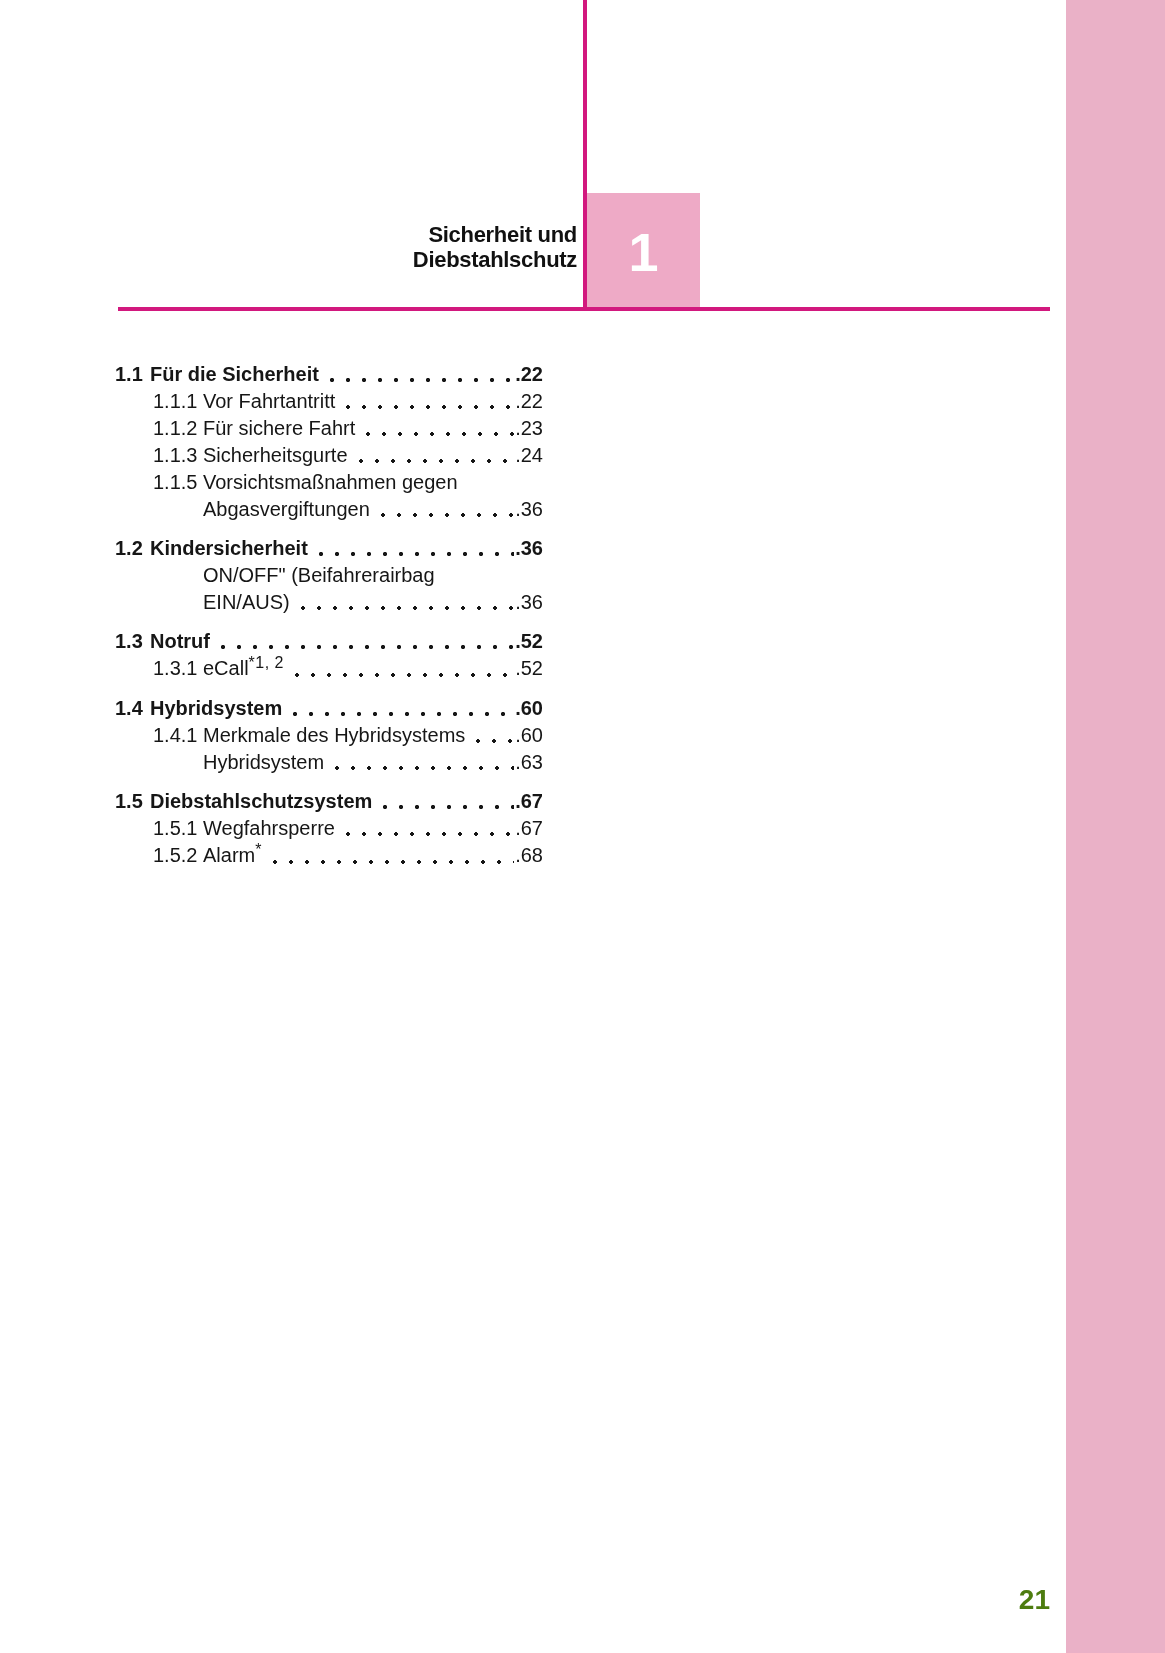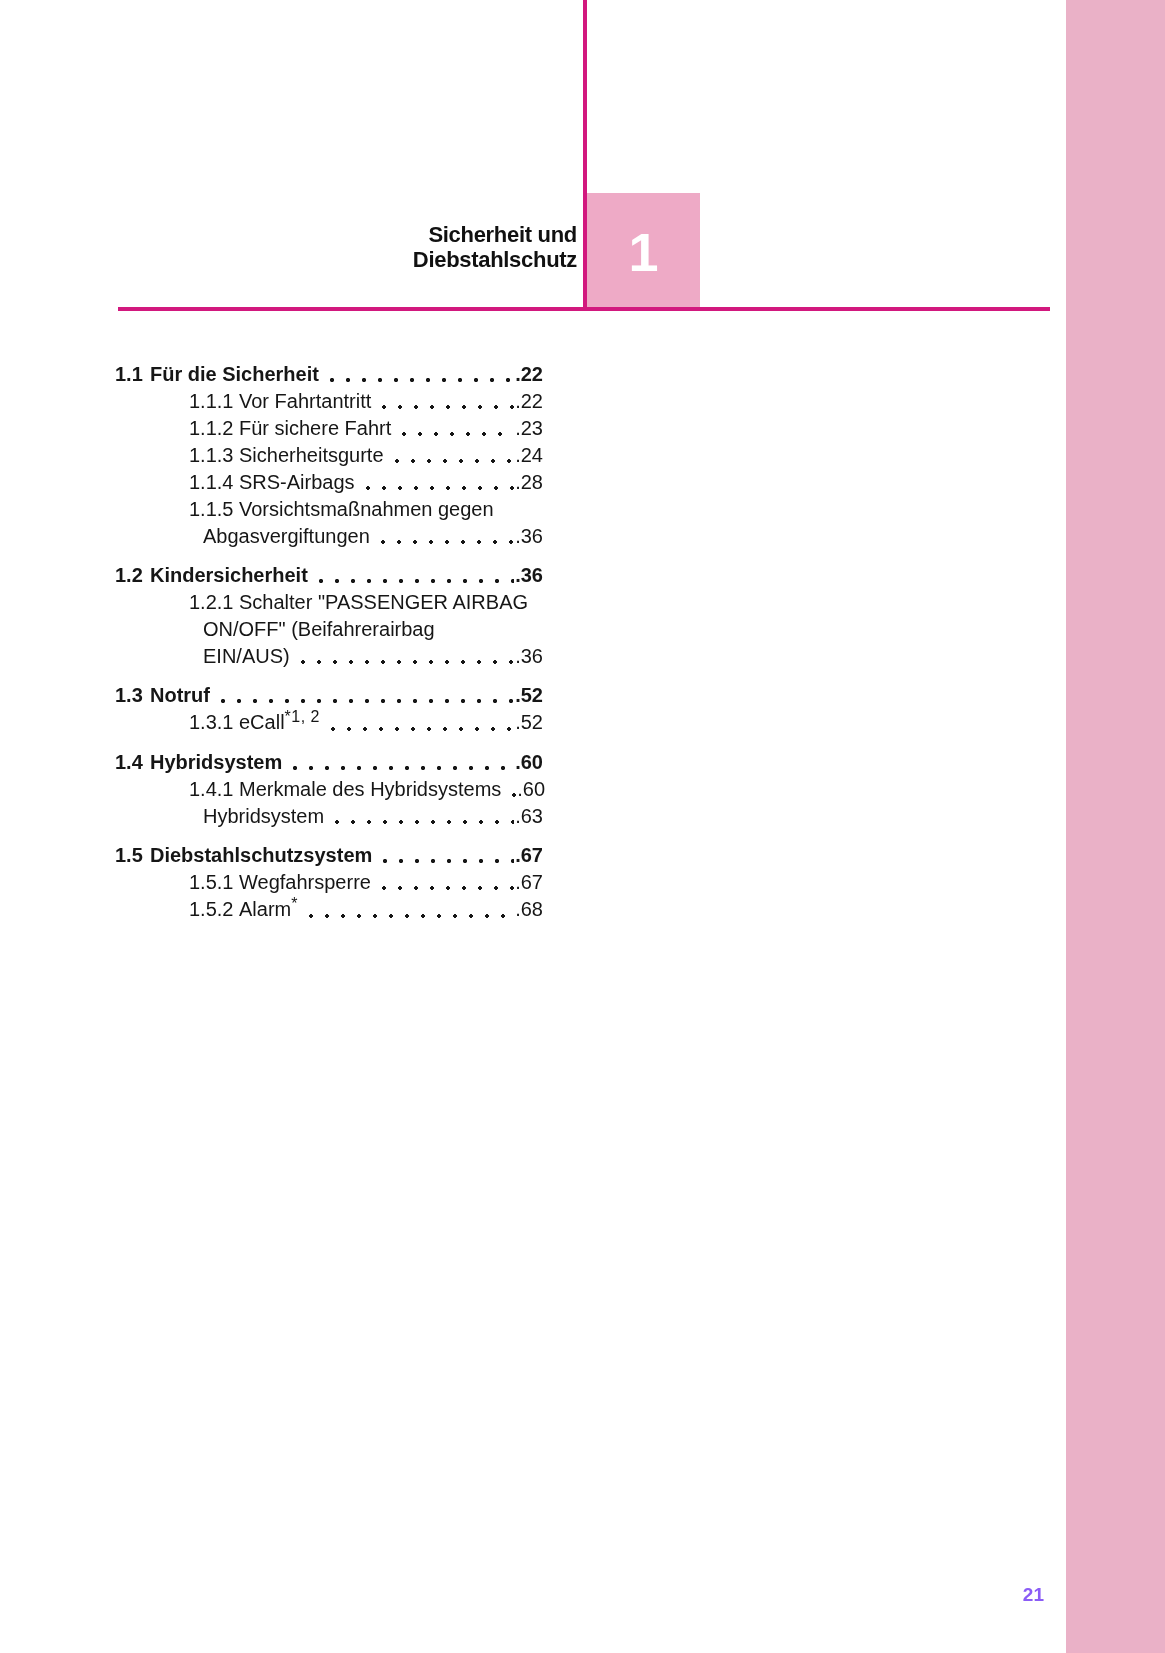--- a/index.html
+++ b/index.html
@@ -83,21 +83,21 @@
   .toc-line {
     display: flex;
     align-items: baseline;
     white-space: nowrap;
   }
   .toc-line .num { flex: none; }
   .toc-line .txt { flex: none; }
   .toc-line.lvl1 { font-weight: 700; margin-top: 12px; }
   .toc-line.lvl1 .num { width: 35px; }
   .toc-line.lvl2 { padding-left: 38px; }
-  .toc-line.lvl2 .num { width: 50px; margin-left: 36px; }
+  .toc-line.lvl2 .num { width: 50px; }
   .toc-line.lvl2.cont { padding-left: 88px; }
   .toc-line .sup {
     flex: none;
     font-size: 16px;
     position: relative;
     top: -7px;
     letter-spacing: 0.5px;
   }
   .toc-line .dots {
     flex: 1 1 auto;
@@ -112,24 +112,24 @@
   }
   .toc-line.lvl1 .dots {
     background-image: radial-gradient(circle, var(--text-color) 1.9px, transparent 2.3px);
   }
   .toc-line .pg { flex: none; }
 
   
   .footer-page-number {
     position: absolute;
     top: 1584px;
-    right: 121px;
-    font-size: 19px;
+    right: 115px;
+    font-size: 28px;
     font-weight: 700;
-    color: #8b5cf6;
+    color: #4d7c0f;
   }
 </style>
 </head>
 <body>
 
 <div class="sidebar-band"></div>
 
 <div class="v-rule"></div>
 
 <div class="chapter-title">
@@ -166,49 +166,37 @@
     <span class="pg">.23</span>
   </div>
     <div class="toc-line lvl2">
     <span class="num">1.1.3</span>
     <span class="txt">Sicherheitsgurte</span>
 
     <span class="dots"></span>
     <span class="pg">.24</span>
   </div>
     <div class="toc-line lvl2">
-    <span class="num">1.1.4</span>
-    <span class="txt">SRS-Airbags</span>
-
-    <span class="dots"></span>
-    <span class="pg">.28</span>
-  </div>
-    <div class="toc-line lvl2">
     <span class="num">1.1.5</span>
     <span class="txt">Vorsichtsmaßnahmen gegen</span>
 
   </div>
     <div class="toc-line lvl2 cont">
 
     <span class="txt">Abgasvergiftungen</span>
 
     <span class="dots"></span>
     <span class="pg">.36</span>
   </div>
     <div class="toc-line lvl1">
     <span class="num">1.2</span>
     <span class="txt">Kindersicherheit</span>
 
     <span class="dots"></span>
     <span class="pg">.36</span>
-  </div>
-    <div class="toc-line lvl2">
-    <span class="num">1.2.1</span>
-    <span class="txt">Schalter "PASSENGER AIRBAG</span>
-
   </div>
     <div class="toc-line lvl2 cont">
 
     <span class="txt">ON/OFF" (Beifahrerairbag</span>
 
   </div>
     <div class="toc-line lvl2 cont">
 
     <span class="txt">EIN/AUS)</span>
 

